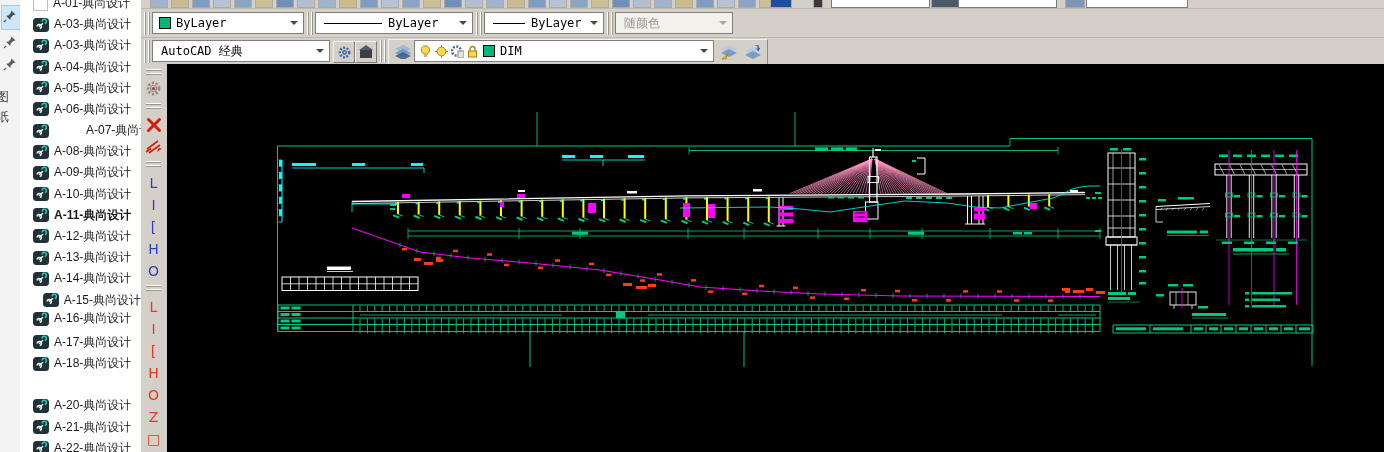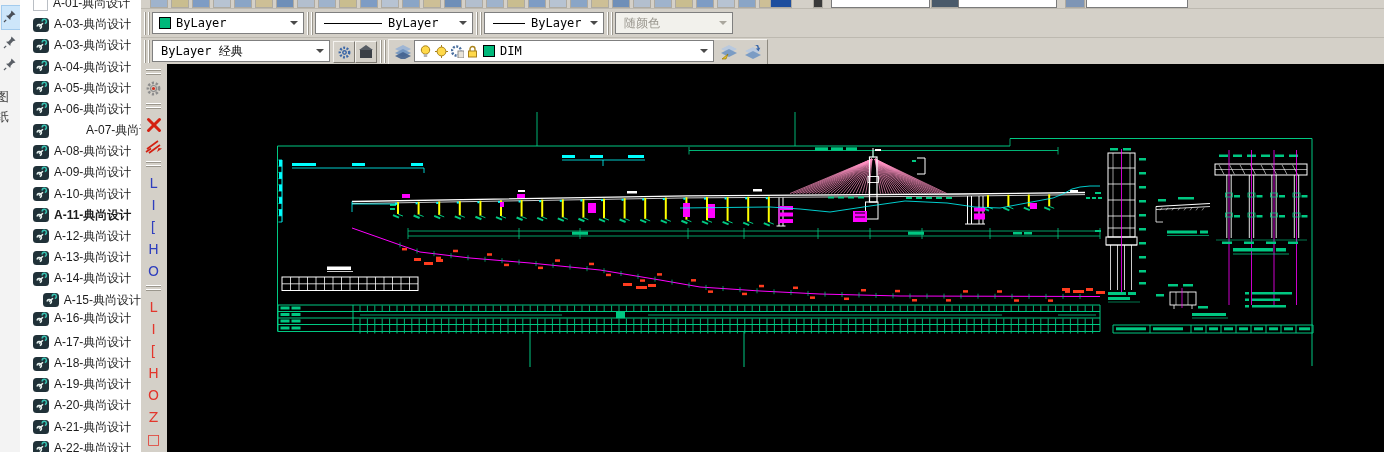--- a/index.html
+++ b/index.html
@@ -264,31 +264,20 @@
         <span class="linkicon"><svg viewBox="0 0 16 14" width="16" height="14">
             <rect width="16" height="14" rx="3.5" fill="#203138"></rect>
             <g fill="none" stroke-width="1.5">
               <path d="M4.2 8.6 a2.1 2.1 0 1 1 2.6 2" stroke="#e9f4f1"></path>
               <path d="M11.8 5.4 a2.1 2.1 0 1 0 -2.6 -2" stroke="#38c2b2"></path>
               <line x1="6" y1="8.6" x2="10" y2="5.2" stroke="#e9f4f1"></line>
             </g>
           </svg></span>
         <span class="lbl">A-18-典尚设计</span>
       </div>
-      <div class="sheet-row" style="top: 374.24px;">
-        <span class="linkicon"><svg viewBox="0 0 16 14" width="16" height="14">
-            <rect width="16" height="14" rx="3.5" fill="#203138"></rect>
-            <g fill="none" stroke-width="1.5">
-              <path d="M4.2 8.6 a2.1 2.1 0 1 1 2.6 2" stroke="#e9f4f1"></path>
-              <path d="M11.8 5.4 a2.1 2.1 0 1 0 -2.6 -2" stroke="#38c2b2"></path>
-              <line x1="6" y1="8.6" x2="10" y2="5.2" stroke="#e9f4f1"></line>
-            </g>
-          </svg></span>
-        <span class="lbl">A-19-典尚设计</span>
-      </div>
       <div class="sheet-row" style="top: 395.42px;">
         <span class="linkicon"><svg viewBox="0 0 16 14" width="16" height="14">
             <rect width="16" height="14" rx="3.5" fill="#203138"></rect>
             <g fill="none" stroke-width="1.5">
               <path d="M4.2 8.6 a2.1 2.1 0 1 1 2.6 2" stroke="#e9f4f1"></path>
               <path d="M11.8 5.4 a2.1 2.1 0 1 0 -2.6 -2" stroke="#38c2b2"></path>
               <line x1="6" y1="8.6" x2="10" y2="5.2" stroke="#e9f4f1"></line>
             </g>
           </svg></span>
         <span class="lbl">A-20-典尚设计</span>
@@ -381,21 +370,21 @@
       <div class="grip2" style="left:466px;top:3px;height:23px"></div>
       <div class="combo disabled" style="left:474px;top:3px;width:118px;padding-left:8px">
         <span>随颜色</span>
         <span class="chev"></span>
       </div>
     </div>
 
     <div class="trow" style="top:37px;height:27px;border-top:1px solid #bdb9b0">
       <div class="grip2" style="left:3px;top:2px;height:23px"></div>
       <div class="combo" style="left:11px;top:2px;width:178px;padding-left:8px">
-        <span>ByLayer 经典</span>
+        <span>AutoCAD 经典</span>
         <span class="chev"></span>
       </div>
       <div class="tbtn" style="left:192px;top:3px">
         <svg width="15" height="15" viewBox="0 0 16 16">
             <circle cx="8" cy="8" r="5" fill="none" stroke="#3c68a8" stroke-width="2.6" stroke-dasharray="2 1.6"></circle>
             <circle cx="8" cy="8" r="2.6" fill="#3c68a8"></circle>
             <circle cx="8" cy="8" r="1" fill="#d4d0c8"></circle>
           </svg>
       </div>
       <div class="tbtn" style="left:214px;top:3px">

